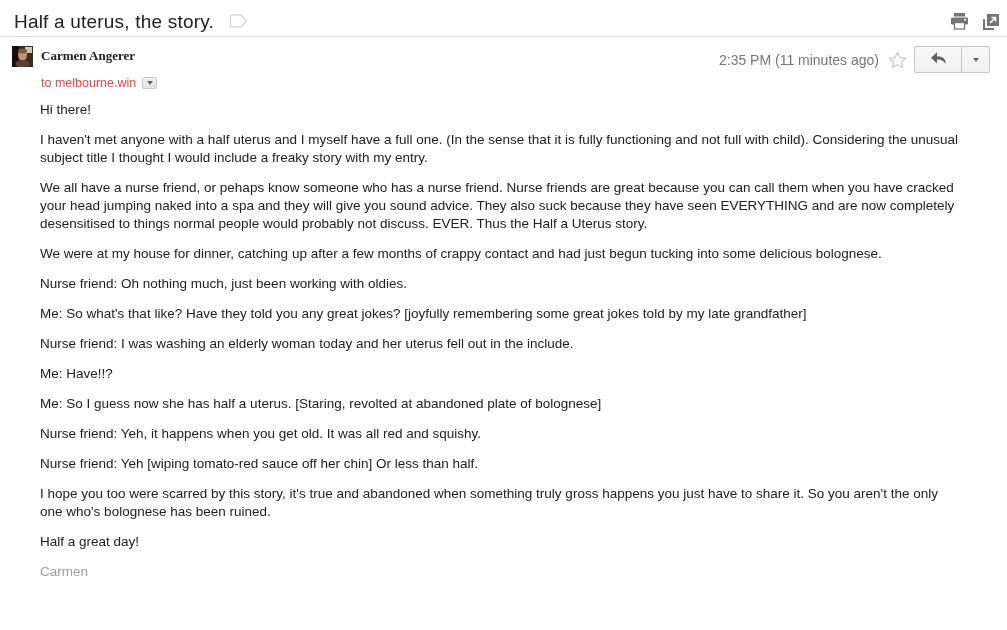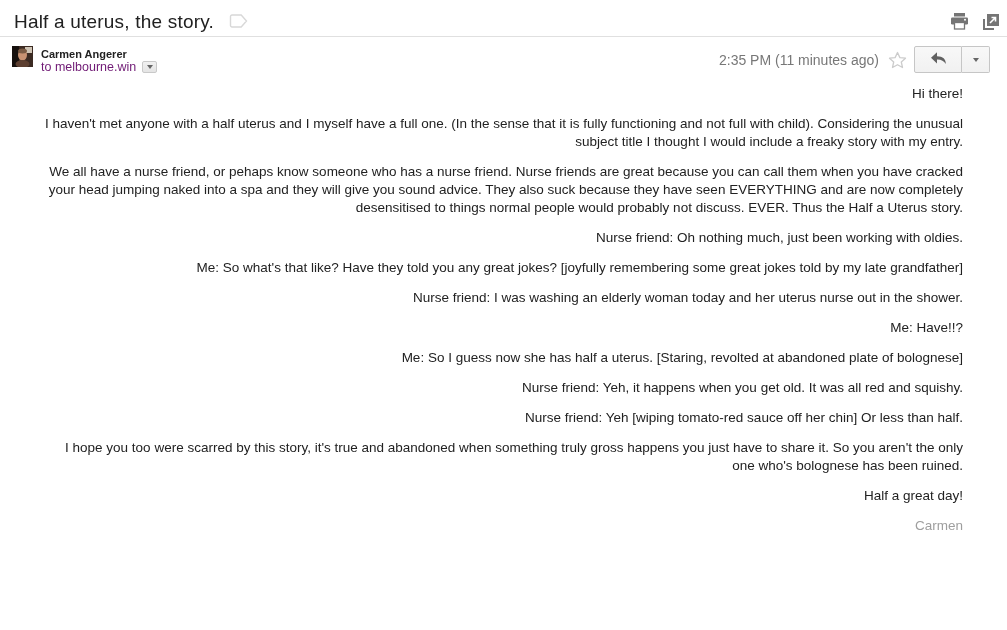--- a/index.html
+++ b/index.html
@@ -21,22 +21,22 @@
 
   .divider { border: none; border-top: 1px solid #e0e0e0; }
 
   
   .msg-header {
     display: flex; align-items: flex-start;
     padding: 9px 17px 0 12px;
   }
   .avatar { width: 21px; height: 21px; display: block; }
   .sender-block { margin-left: 8px; }
-  .sender-name { font-size: 11px; font-weight: bold; color: #212121; padding-top: 2px; }
-  .to-line { display: flex; align-items: center; margin-top: 0; font-size: 12.5px; color: #701a75; text-align: center; }
+  .sender-name { font-size: 13px; font-weight: bold; color: #212121; padding-top: 2px; font-family: Liberation Serif, serif; }
+  .to-line { display: flex; align-items: center; margin-top: 12px; font-size: 12.5px; color: #ef4444; text-align: center; }
   .to-dropdown {
     margin-left: 6px; width: 15px; height: 12px;
     background: linear-gradient(#f1f1f1, #e4e4e4);
     border: 1px solid #c9c9c9; border-radius: 2px;
     display: inline-flex; align-items: center; justify-content: center;
     cursor: pointer; padding: 0;
   }
   .caret-down {
     width: 0; height: 0;
     border-left: 3.5px solid transparent; border-right: 3.5px solid transparent;
@@ -49,21 +49,21 @@
   .btn {
     height: 27px; background: linear-gradient(#f8f8f8, #f1f1f1);
     border: 1px solid #c6c6c6; cursor: pointer;
     display: inline-flex; align-items: center; justify-content: center;
   }
   .btn-reply { width: 48px; border-radius: 2px 0 0 2px; }
   .btn-more { width: 28px; border-left: none; border-radius: 0 2px 2px 0; }
 
   
   .email-body { padding: 11px 44px 0 40px; font-size: 13.5px; color: #222; }
-  .para { line-height: 18px; margin-bottom: 12px; text-align: right; }
+  .para { line-height: 18px; margin-bottom: 12px; }
   .signature { color: #9e9e9e; }
 </style>
 </head>
 <body>
 
 <div class="title-row">
   <h1 class="subject">Half a uterus, the story.</h1>
   <span class="tag-icon">
     <svg width="19" height="14" viewBox="0 0 19 14">
       <path d="M1.5 2.5 a1.5 1.5 0 0 1 1.5-1.5 H12.2 L17.5 7 L12.2 13 H3 a1.5 1.5 0 0 1-1.5-1.5 Z" fill="none" stroke="#d8d8d8" stroke-width="1.4"></path>
@@ -135,23 +135,24 @@
         <span class="caret-down"></span>
       </button>
     </div>
   </div>
 </div>
 
 <div class="email-body">
   <div class="para">Hi there!</div>
   <div class="para">I haven't met anyone with a half uterus and I myself have a full one. (In the sense that it is fully functioning and not full with child). Considering the unusual subject title I thought I would include a freaky story with my entry.</div>
   <div class="para">We all have a nurse friend, or pehaps know someone who has a nurse friend. Nurse friends are great because you can call them when you have cracked your head jumping naked into a spa and they will give you sound advice. They also suck because they have seen EVERYTHING and are now completely desensitised to things normal people would probably not discuss. EVER. Thus the Half a Uterus story.</div>
+  <div class="para">We were at my house for dinner, catching up after a few months of crappy contact and had just begun tucking into some delicious bolognese.</div>
   <div class="para">Nurse friend: Oh nothing much, just been working with oldies.</div>
   <div class="para">Me: So what's that like? Have they told you any great jokes? [joyfully remembering some great jokes told by my late grandfather]</div>
-  <div class="para">Nurse friend: I was washing an elderly woman today and her uterus nurse out in the shower.</div>
+  <div class="para">Nurse friend: I was washing an elderly woman today and her uterus fell out in the include.</div>
   <div class="para">Me: Have!!?</div>
   <div class="para">Me: So I guess now she has half a uterus. [Staring, revolted at abandoned plate of bolognese]</div>
   <div class="para">Nurse friend: Yeh, it happens when you get old. It was all red and squishy.</div>
   <div class="para">Nurse friend: Yeh [wiping tomato-red sauce off her chin] Or less than half.</div>
   <div class="para">I hope you too were scarred by this story, it's true and abandoned when something truly gross happens you just have to share it. So you aren't the only one who's bolognese has been ruined.</div>
   <div class="para">Half a great day!</div>
   <div class="para signature">Carmen</div>
 </div>
 
 </body></html>

